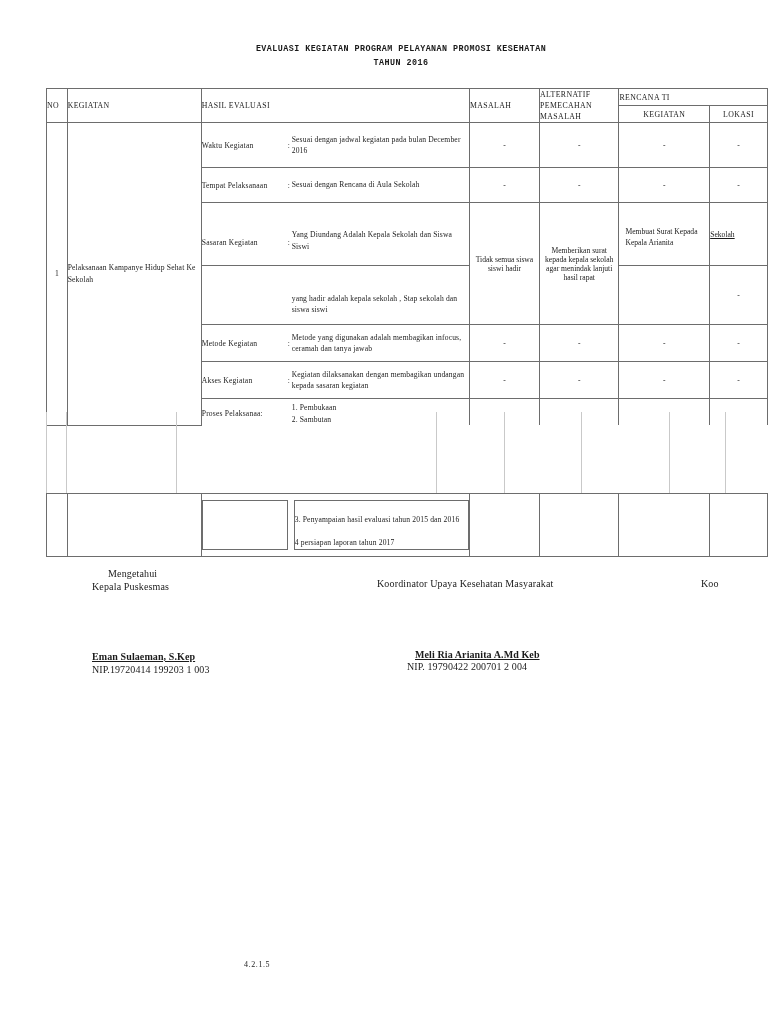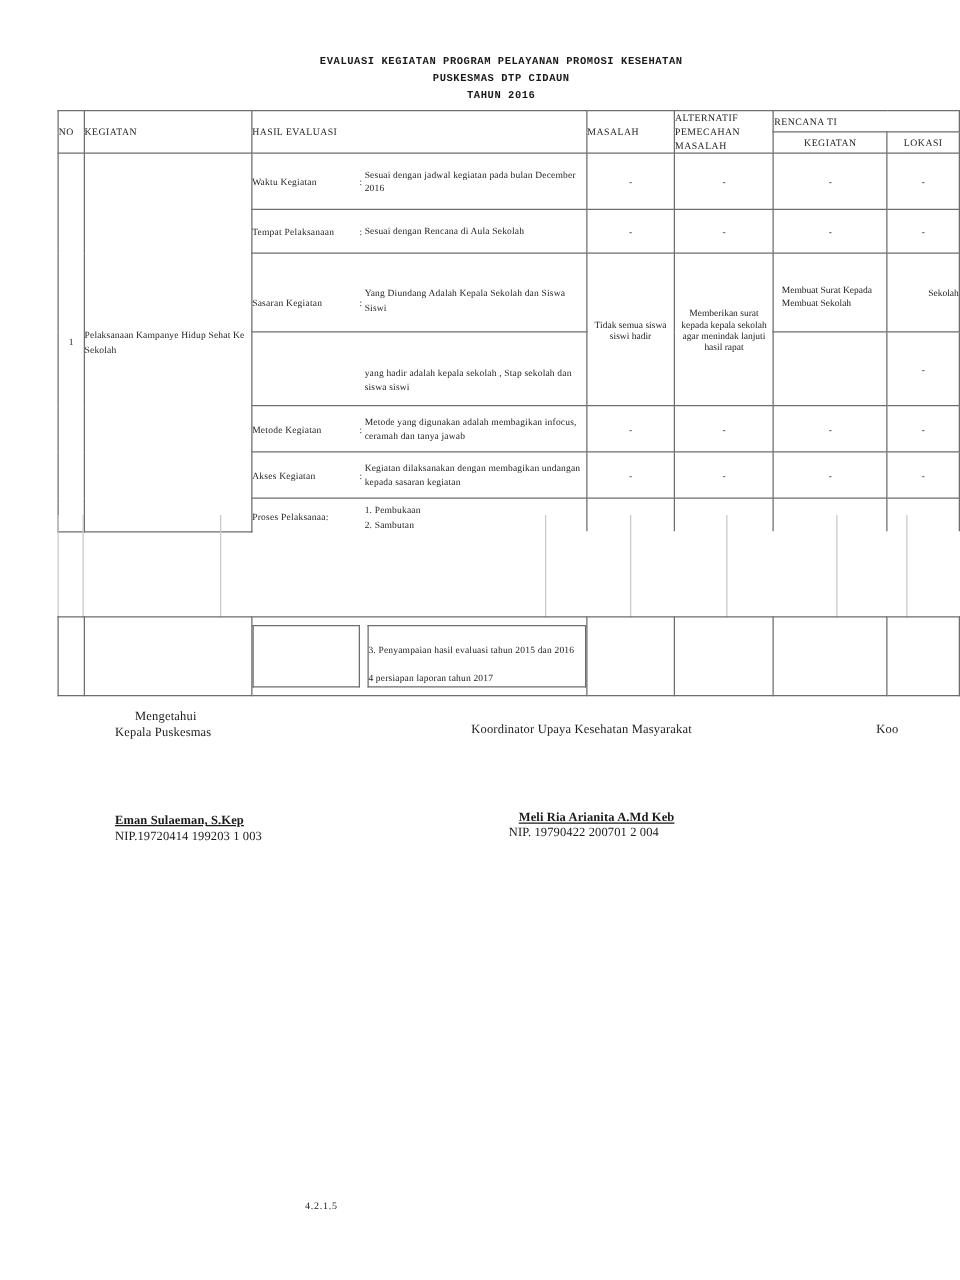--- a/index.html
+++ b/index.html
@@ -90,21 +90,21 @@
     vertical-align: middle;
     border: 0 !important;
   }
   .val {
     padding: 4px 6px 4px 2px;
     vertical-align: middle;
     line-height: 11.5px;
     letter-spacing: 0.15px;
   }
   .dash { text-align: center; vertical-align: middle; }
-  .ctr { text-align: right; }
+  .ctr { text-align: left; text-decoration: underline; }
   .vtop { vertical-align: top; }
 
   
   table.inner {
     width: 100%;
     border-collapse: collapse;
     table-layout: fixed;
     font-size: 7.6px;
   }
   table.inner td {
@@ -193,21 +193,20 @@
     color: #222;
   }
 </style>
 </head>
 <body>
 
 <div class="page">
 
   <div class="title-block">
     <div class="tline l1">EVALUASI KEGIATAN PROGRAM PELAYANAN PROMOSI KESEHATAN</div>
-    <div class="tline l2">PUSKESMAS DTP CIDAUN</div>
     <div class="tline l3">TAHUN 2016</div>
   </div>
 
   <table class="maintable">
     <colgroup>
       <col class="no-col">
       <col class="keg-col">
       <col class="hasil-col">
       <col class="masalah-col">
       <col class="alt-col">
@@ -278,21 +277,21 @@
                 <tr>
             <td class="lbl vtop" style="width:84px;padding-top:16px">Sasaran Kegiatan</td>
             <td class="colon vtop" style="padding-top:16px">:</td>
             <td class="val vtop" style="padding-top:13px">Yang Diundang Adalah Kepala Sekolah dan Siswa Siswi</td>
           </tr>
         </tbody>
             </table>
       </td>
       <td rowspan="2" class="dash">Tidak semua siswa siswi hadir</td>
       <td rowspan="2" class="dash">Memberikan surat kepada kepala sekolah agar menindak lanjuti hasil rapat</td>
-      <td class="vtop" style="padding:5px 4px 0 6px;line-height:11px">Membuat Surat Kepada Membuat Sekolah</td>
+      <td class="vtop" style="padding:5px 4px 0 6px;line-height:11px">Membuat Surat Kepada Kepala Arianita</td>
       <td class="ctr">Sekolah</td>
     </tr>
 
     <tr>
       <td style="height:58px" class="vtop">
         <table class="inner">
           <tbody>
                 <tr>
             <td style="width:84px"></td>
             <td class="colon"></td>

